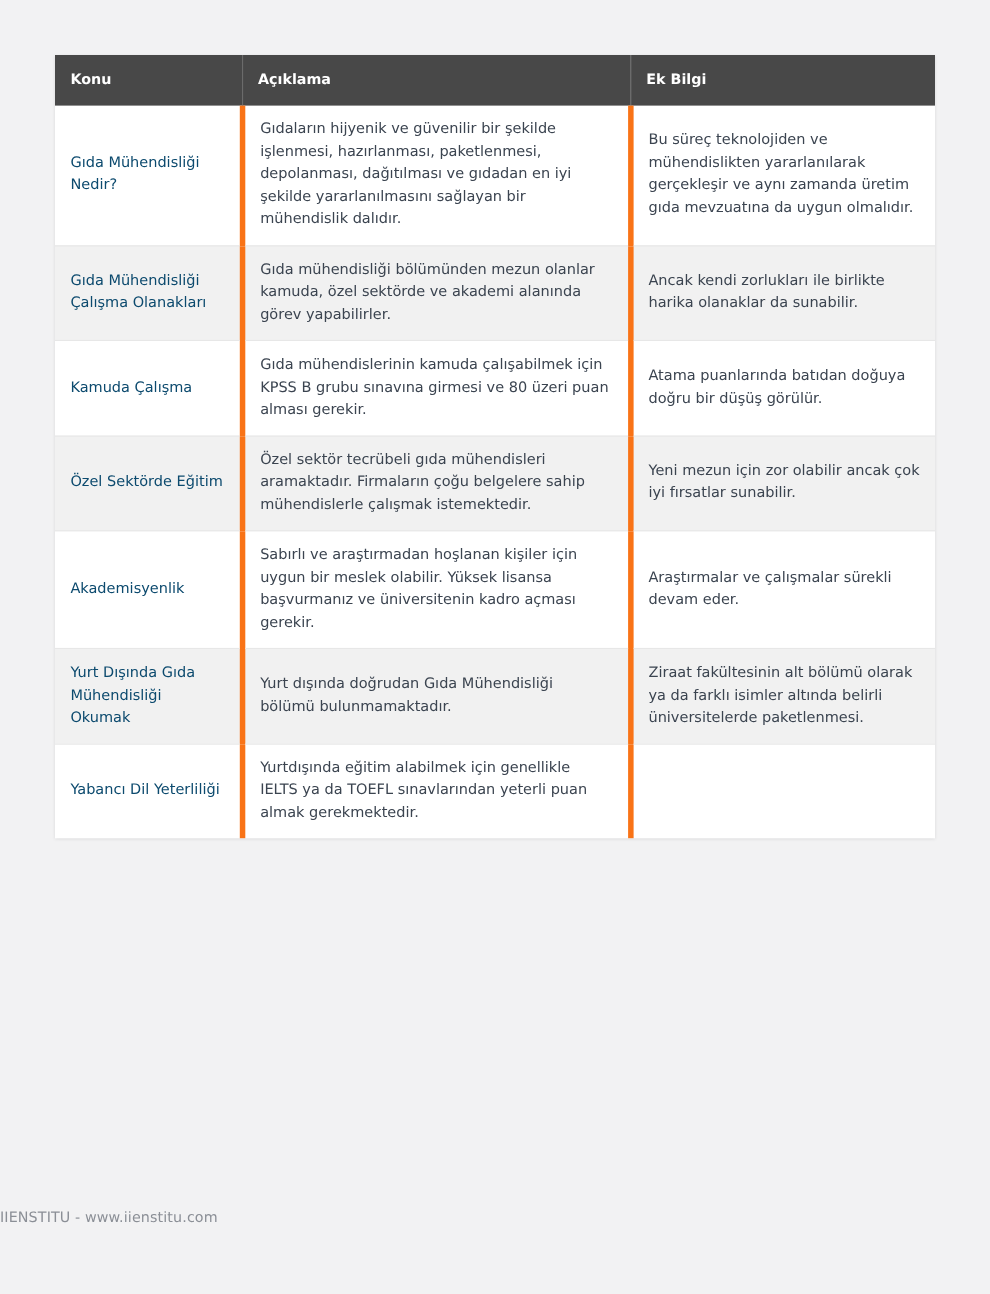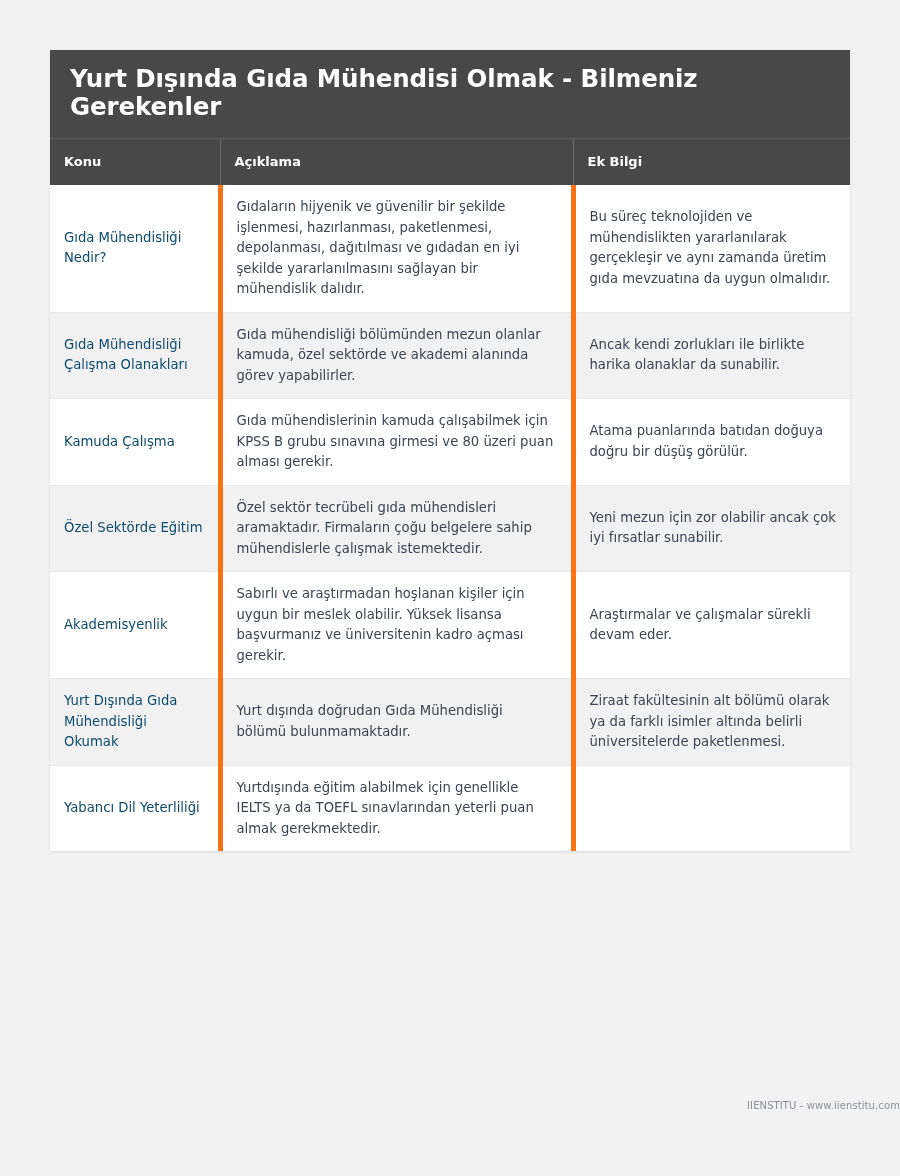--- a/index.html
+++ b/index.html
@@ -82,36 +82,33 @@
   tbody td:last-child { border-right: none; }
   tbody tr:last-child td { border-bottom: none; }
   tbody tr.alt td { background: #f1f1f1; }
   tbody td.col-topic { color: #0c4a6e; margin-left: 28px; }
 
   .footer {
     position: absolute;
     left: 0;
     top: 1100px;
     width: 900px;
-    text-align: right;
-    font-size: 10px;
+    text-align: left;
+    font-size: 13px;
     color: #8b8f96;
     letter-spacing: 0.1px;
   }
 </style>
 </head>
 <body>
 
 <div class="page">
 
   <div class="card">
 
-    <div class="title-bar">
-      <h1>Yurt Dışında Gıda Mühendisi Olmak - Bilmeniz Gerekenler</h1>
-    </div>
 
     <table class="data-table">
       <colgroup>
         <col class="c1">
         <col class="c2">
         <col class="c3">
       </colgroup>
       <thead>
         <tr>
           <th>Konu</th>

